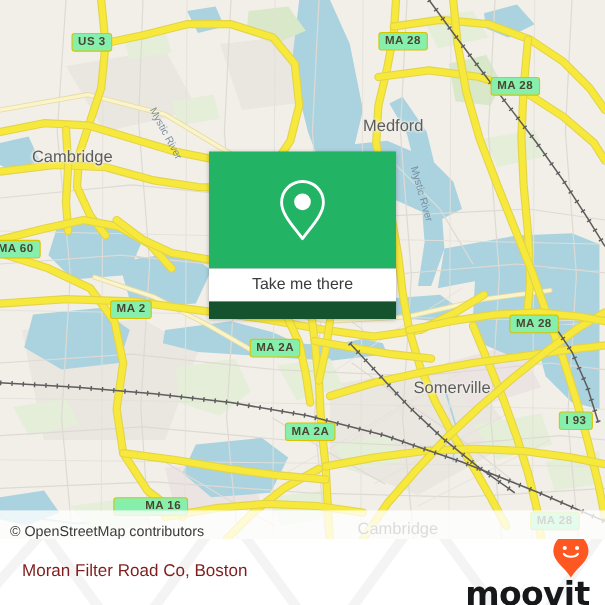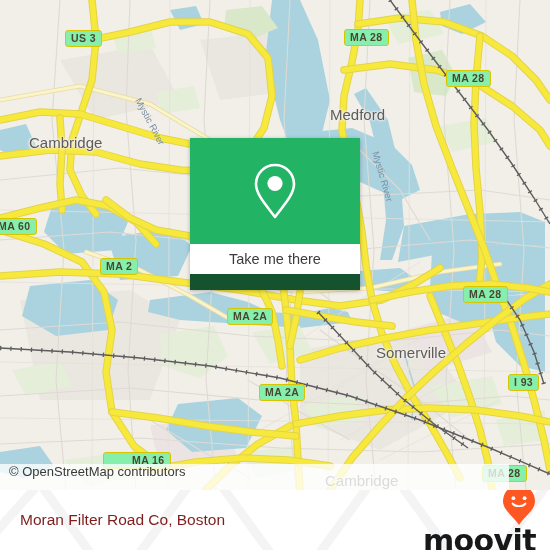--- a/index.html
+++ b/index.html
@@ -91,23 +91,23 @@
     border-left: 13px solid transparent;
     border-right: 13px solid transparent;
     border-top: 13px solid #ffffff;
     filter: drop-shadow(0 1px 1px rgba(0,0,0,0.16));
   }
 
   
   #attribution {
     position: absolute;
     left: 0; top: 464px;
-    width: 509px; height: 26px;
+    width: 550px; height: 26px;
     background: rgba(255,255,255,0.78);
-    display: flex; align-items: flex-start;
+    display: flex; align-items: flex-end;
   }
   #attribution-text {
     color: #3a3a3a;
     font-size: 13px;
     padding-left: 9px;
     font-family: "Liberation Sans", sans-serif;
     white-space: nowrap;
   }
 
   
@@ -360,21 +360,21 @@
     <div class="city" style="left:376px; top:344px;">Somerville</div>
     <div class="city" style="left:325px; top:453px;margin-top:19px;">Cambridge</div>
 
     <div class="river-label" style="left:143px; top:96px; transform:rotate(62deg); transform-origin:0 0;">Mystic River</div>
     <div class="river-label" style="left:381px; top:150px; transform:rotate(74deg); transform-origin:0 0;">Mystic River</div>
 
     <div class="shield" style="left:65px; top:30px;">US 3</div>
     <div class="shield" style="left:344px; top:29px;">MA 28</div>
     <div class="shield" style="left:446px; top:70px;">MA 28</div>
     <div class="shield" style="left:-8px; top:218px;">MA 60</div>
-    <div class="shield" style="left:100px; top:258px;">MA 2</div>
+    <div class="shield" style="left:100px; top:273px;">MA 2</div>
     <div class="shield" style="left:463px; top:286px;">MA 28</div>
     <div class="shield" style="left:227px; top:308px;">MA 2A</div>
     <div class="shield" style="left:508px; top:374px;text-align:center;">I 93</div>
     <div class="shield" style="left:259px; top:384px;">MA 2A</div>
     <div class="shield" style="left:103px; top:452px;padding-left:28px;">MA 16</div>
     <div class="shield" style="left:482px; top:465px;">MA 28</div>
 
     <div id="popup-tail"></div>
     <div id="popup">
       <div id="popup-head">

